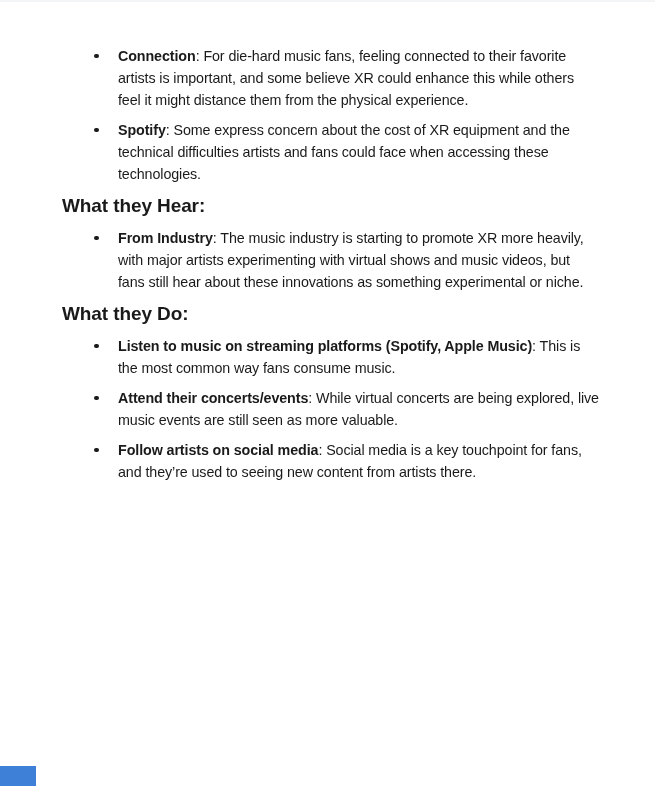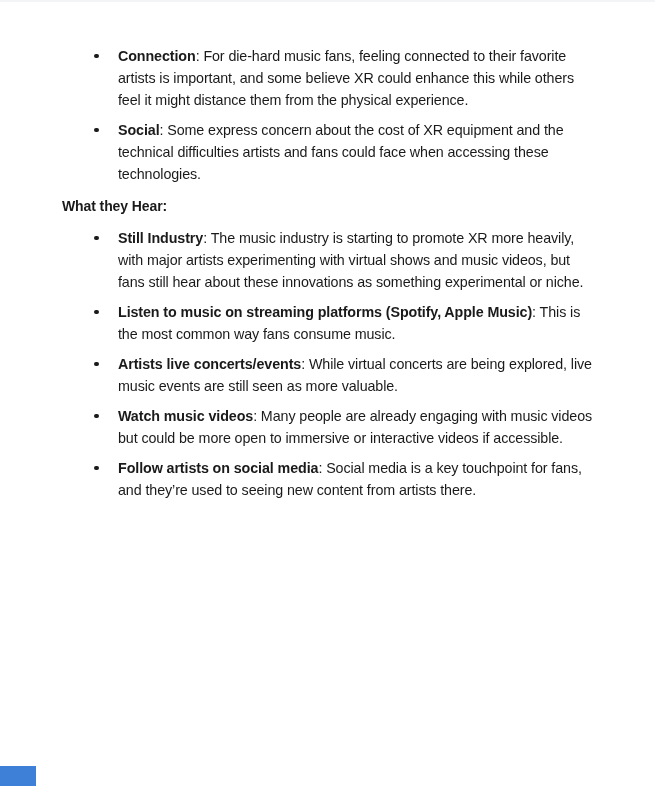--- a/index.html
+++ b/index.html
@@ -34,21 +34,21 @@
     top: 45px;
     width: 538px;
     font-family: "Liberation Sans", "DejaVu Sans", sans-serif;
     font-size: 14.3px;
     line-height: 22px;
     letter-spacing: -0.1px;
     color: var(--text-color);
   }
   .doc-section { margin: 0; }
   .section-heading {
-    font-size: 14px;
+    font-size: 19px;
     font-weight: 700;
     margin: 10px 0;
     color: var(--text-color);
   }
   .bullet-list {
     list-style: none;
     margin: 0;
     padding: 0;
   }
   .bullet-item {
@@ -79,40 +79,40 @@
 <body>
 
 <div class="page">
   <div class="top-edge"></div>
   <div class="content" id="content">
   <section class="doc-section">
 
     <ul class="bullet-list">
   <li class="bullet-item"><span class="bullet-dot"></span><span class="bullet-label">Connection</span><span class="bullet-text">: For die-hard music fans, feeling connected to their favorite artists is important, and some believe XR could enhance this while others feel it might distance them from the physical experience.</span></li>
 
-  <li class="bullet-item"><span class="bullet-dot"></span><span class="bullet-label">Social</span><span class="bullet-text">: Some express concern about the cost of XR equipment and the technical difficulties artists and fans could face when accessing these technologies.</span></li>
+  <li class="bullet-item"><span class="bullet-dot"></span><span class="bullet-label">Spotify</span><span class="bullet-text">: Some express concern about the cost of XR equipment and the technical difficulties artists and fans could face when accessing these technologies.</span></li>
 </ul>
   </section>
 
   <section class="doc-section">
     <h2 class="section-heading">What they Hear:</h2>
     <ul class="bullet-list">
 
 
-  <li class="bullet-item"><span class="bullet-dot"></span><span class="bullet-label">Still Industry</span><span class="bullet-text">: The music industry is starting to promote XR more heavily, with major artists experimenting with virtual shows and music videos, but fans still hear about these innovations as something experimental or niche.</span></li>
+  <li class="bullet-item"><span class="bullet-dot"></span><span class="bullet-label">From Industry</span><span class="bullet-text">: The music industry is starting to promote XR more heavily, with major artists experimenting with virtual shows and music videos, but fans still hear about these innovations as something experimental or niche.</span></li>
 </ul>
   </section>
 
   <section class="doc-section">
+    <h2 class="section-heading">What they Do:</h2>
     <ul class="bullet-list">
   <li class="bullet-item"><span class="bullet-dot"></span><span class="bullet-label">Listen to music on streaming platforms (Spotify, Apple Music)</span><span class="bullet-text">: This is the most common way fans consume music.</span></li>
 
-  <li class="bullet-item"><span class="bullet-dot"></span><span class="bullet-label">Artists live concerts/events</span><span class="bullet-text">: While virtual concerts are being explored, live music events are still seen as more valuable.</span></li>
+  <li class="bullet-item"><span class="bullet-dot"></span><span class="bullet-label">Attend their concerts/events</span><span class="bullet-text">: While virtual concerts are being explored, live music events are still seen as more valuable.</span></li>
 
-  <li class="bullet-item"><span class="bullet-dot"></span><span class="bullet-label">Watch music videos</span><span class="bullet-text">: Many people are already engaging with music videos but could be more open to immersive or interactive videos if accessible.</span></li>
 
   <li class="bullet-item"><span class="bullet-dot"></span><span class="bullet-label">Follow artists on social media</span><span class="bullet-text">: Social media is a key touchpoint for fans, and they’re used to seeing new content from artists there.</span></li>
 
 </ul>
   </section>
 </div>
   <div class="corner-fragment"></div>
 </div>
 
 </body></html>

